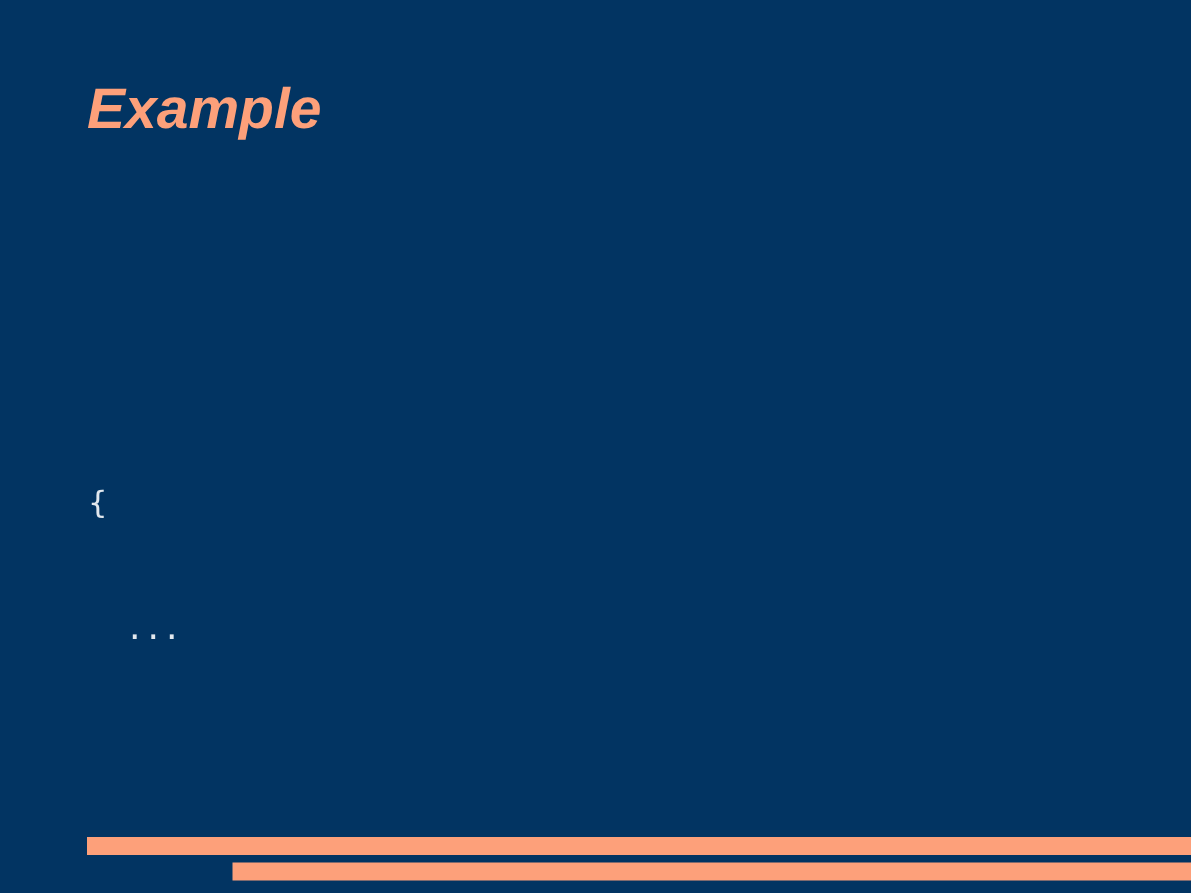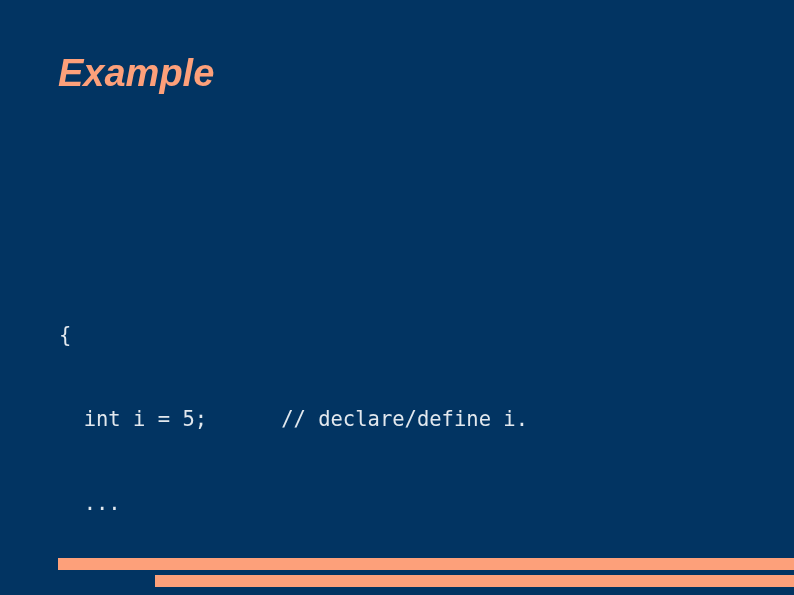--- a/index.html
+++ b/index.html
@@ -66,21 +66,20 @@
 </style>
 </head>
 <body>
 
 <div class="slide">
 
   <div class="slide-title">Example</div>
 
   <div class="code-block">
     <span class="code-line">{</span>
-    <span class="code-line">  int i = 5;      // declare/define i.</span>
     <span class="code-line">  ...</span>
     
     
   </div>
 
   <div class="bar bar-top"></div>
   <div class="bar bar-bottom"></div>
 
 </div>
 

